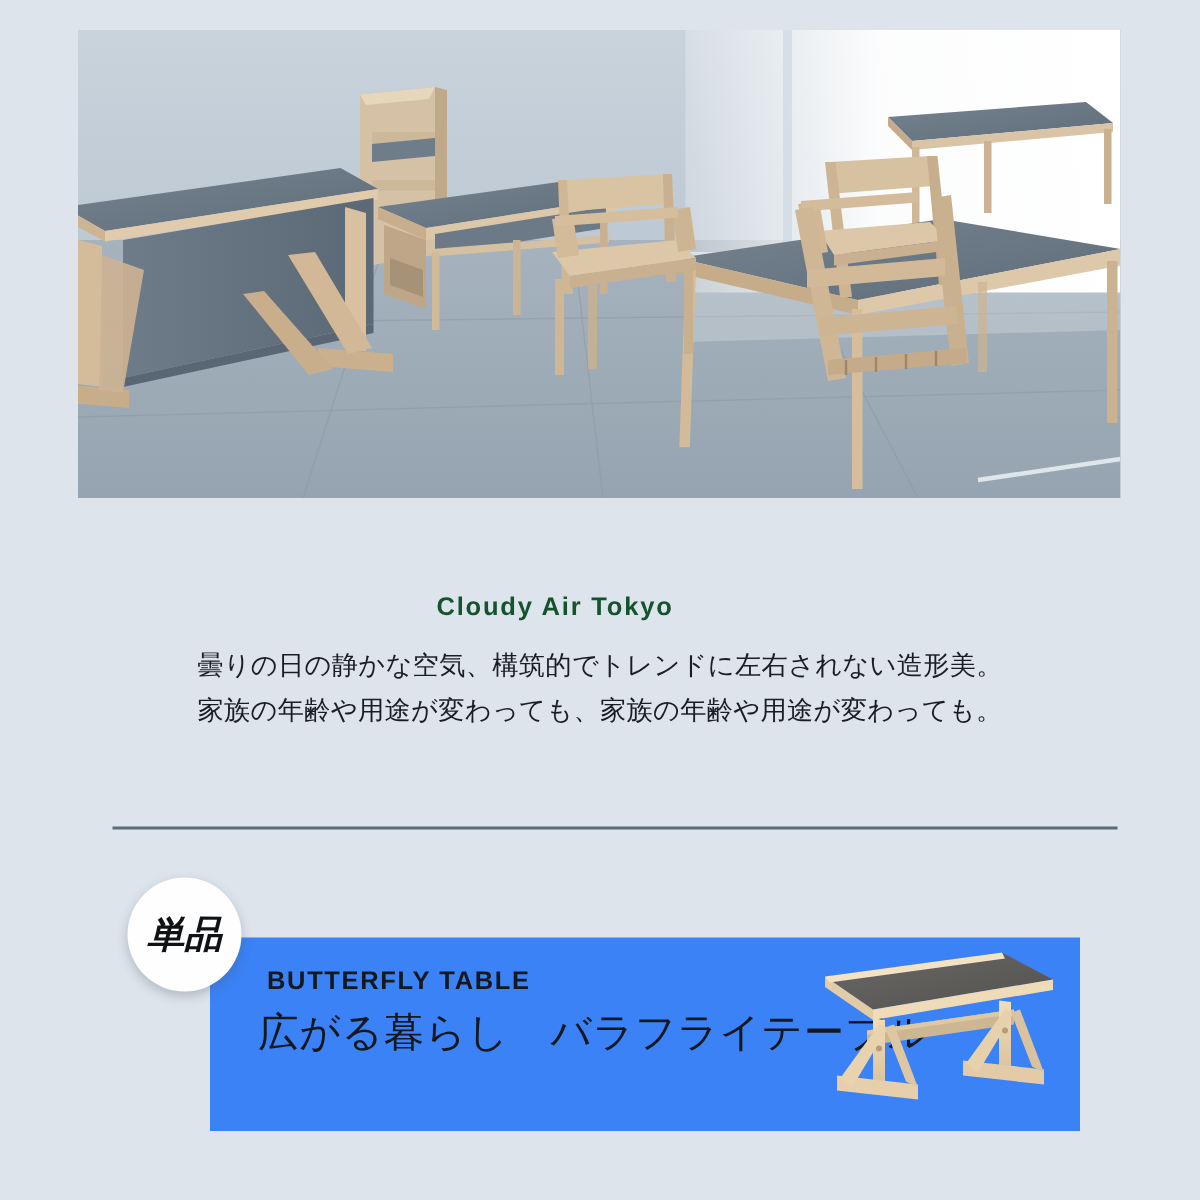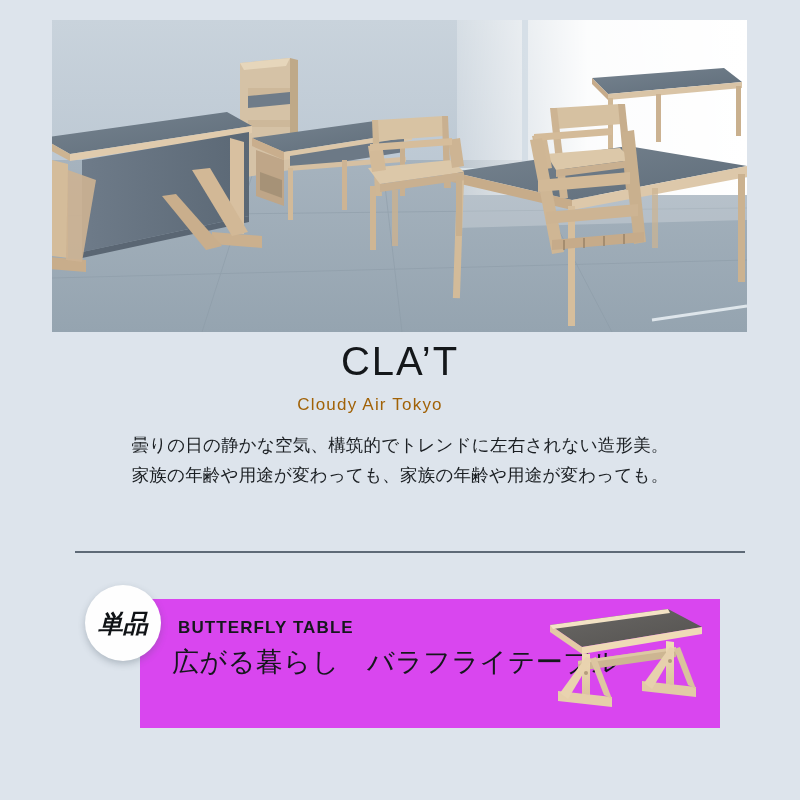--- a/index.html
+++ b/index.html
@@ -23,46 +23,47 @@
   
   .brand-title {
     position:absolute; left:0; top:341px; width:800px;
     text-align:center;
     font-size:40px; font-weight:300; letter-spacing:2px;
     color:#14171a; line-height:1;
   }
   .brand-sub {
     position:absolute; left:0; top:396px; width:740px;
     text-align:center;
-    font-size:17px; font-weight:400; letter-spacing:1.2px;
-    color:#a16207; line-height:1;
+    font-size:17px; font-weight:700; letter-spacing:1.2px;
+    color:#14532d; line-height:1;
   }
 
   
   .desc {
     position:absolute; left:0; top:430px; width:800px;
     text-align:center;
     color:#1a1e22;
+    font-family:Liberation Mono, monospace;
   }
   .desc div {
     font-size:17.5px; line-height:30px; letter-spacing:0.2px;
   }
 
   
   .divider {
     position:absolute; left:75px; top:551px;
     width:670px; height:2px;
     background:#5e6a77;
   }
 
   
   .card {
-    position:absolute; left:140px; top:599px;
+    position:absolute; left:140px; top:625px;
     width:580px; height:129px;
-    background:#d946ef;
+    background:#3b82f6;
   }
   .card-eyebrow {
     position:absolute; left:38px; top:20px;
     font-size:17px; font-weight:700; letter-spacing:1.1px;
     color:#15181c; line-height:1;
   }
   .card-title {
     position:absolute; left:32px; top:47px;
     font-size:27px; font-weight:500; letter-spacing:0.5px;
     color:#15181c; line-height:1.2;
@@ -245,21 +246,20 @@
           <line x1="532" y1="218" x2="532" y2="228"></line>
           <line x1="552" y1="216" x2="552" y2="226"></line>
           <line x1="572" y1="214" x2="572" y2="224"></line>
         </g>
       </g>
 
       <line x1="600" y1="300" x2="695" y2="286" stroke="#e6edf2" stroke-width="3" opacity="0.9"></line>
     </svg>
   </div>
 
-  <div class="brand-title">CLA’T</div>
   <div class="brand-sub">Cloudy Air Tokyo</div>
 
   <div class="desc">
     <div>曇りの日の静かな空気、構筑的でトレンドに左右されない造形美。</div>
     <div>家族の年齢や用途が変わっても、家族の年齢や用途が変わっても。</div>
   </div>
 
   <div class="divider"></div>
 
   <div class="card">

